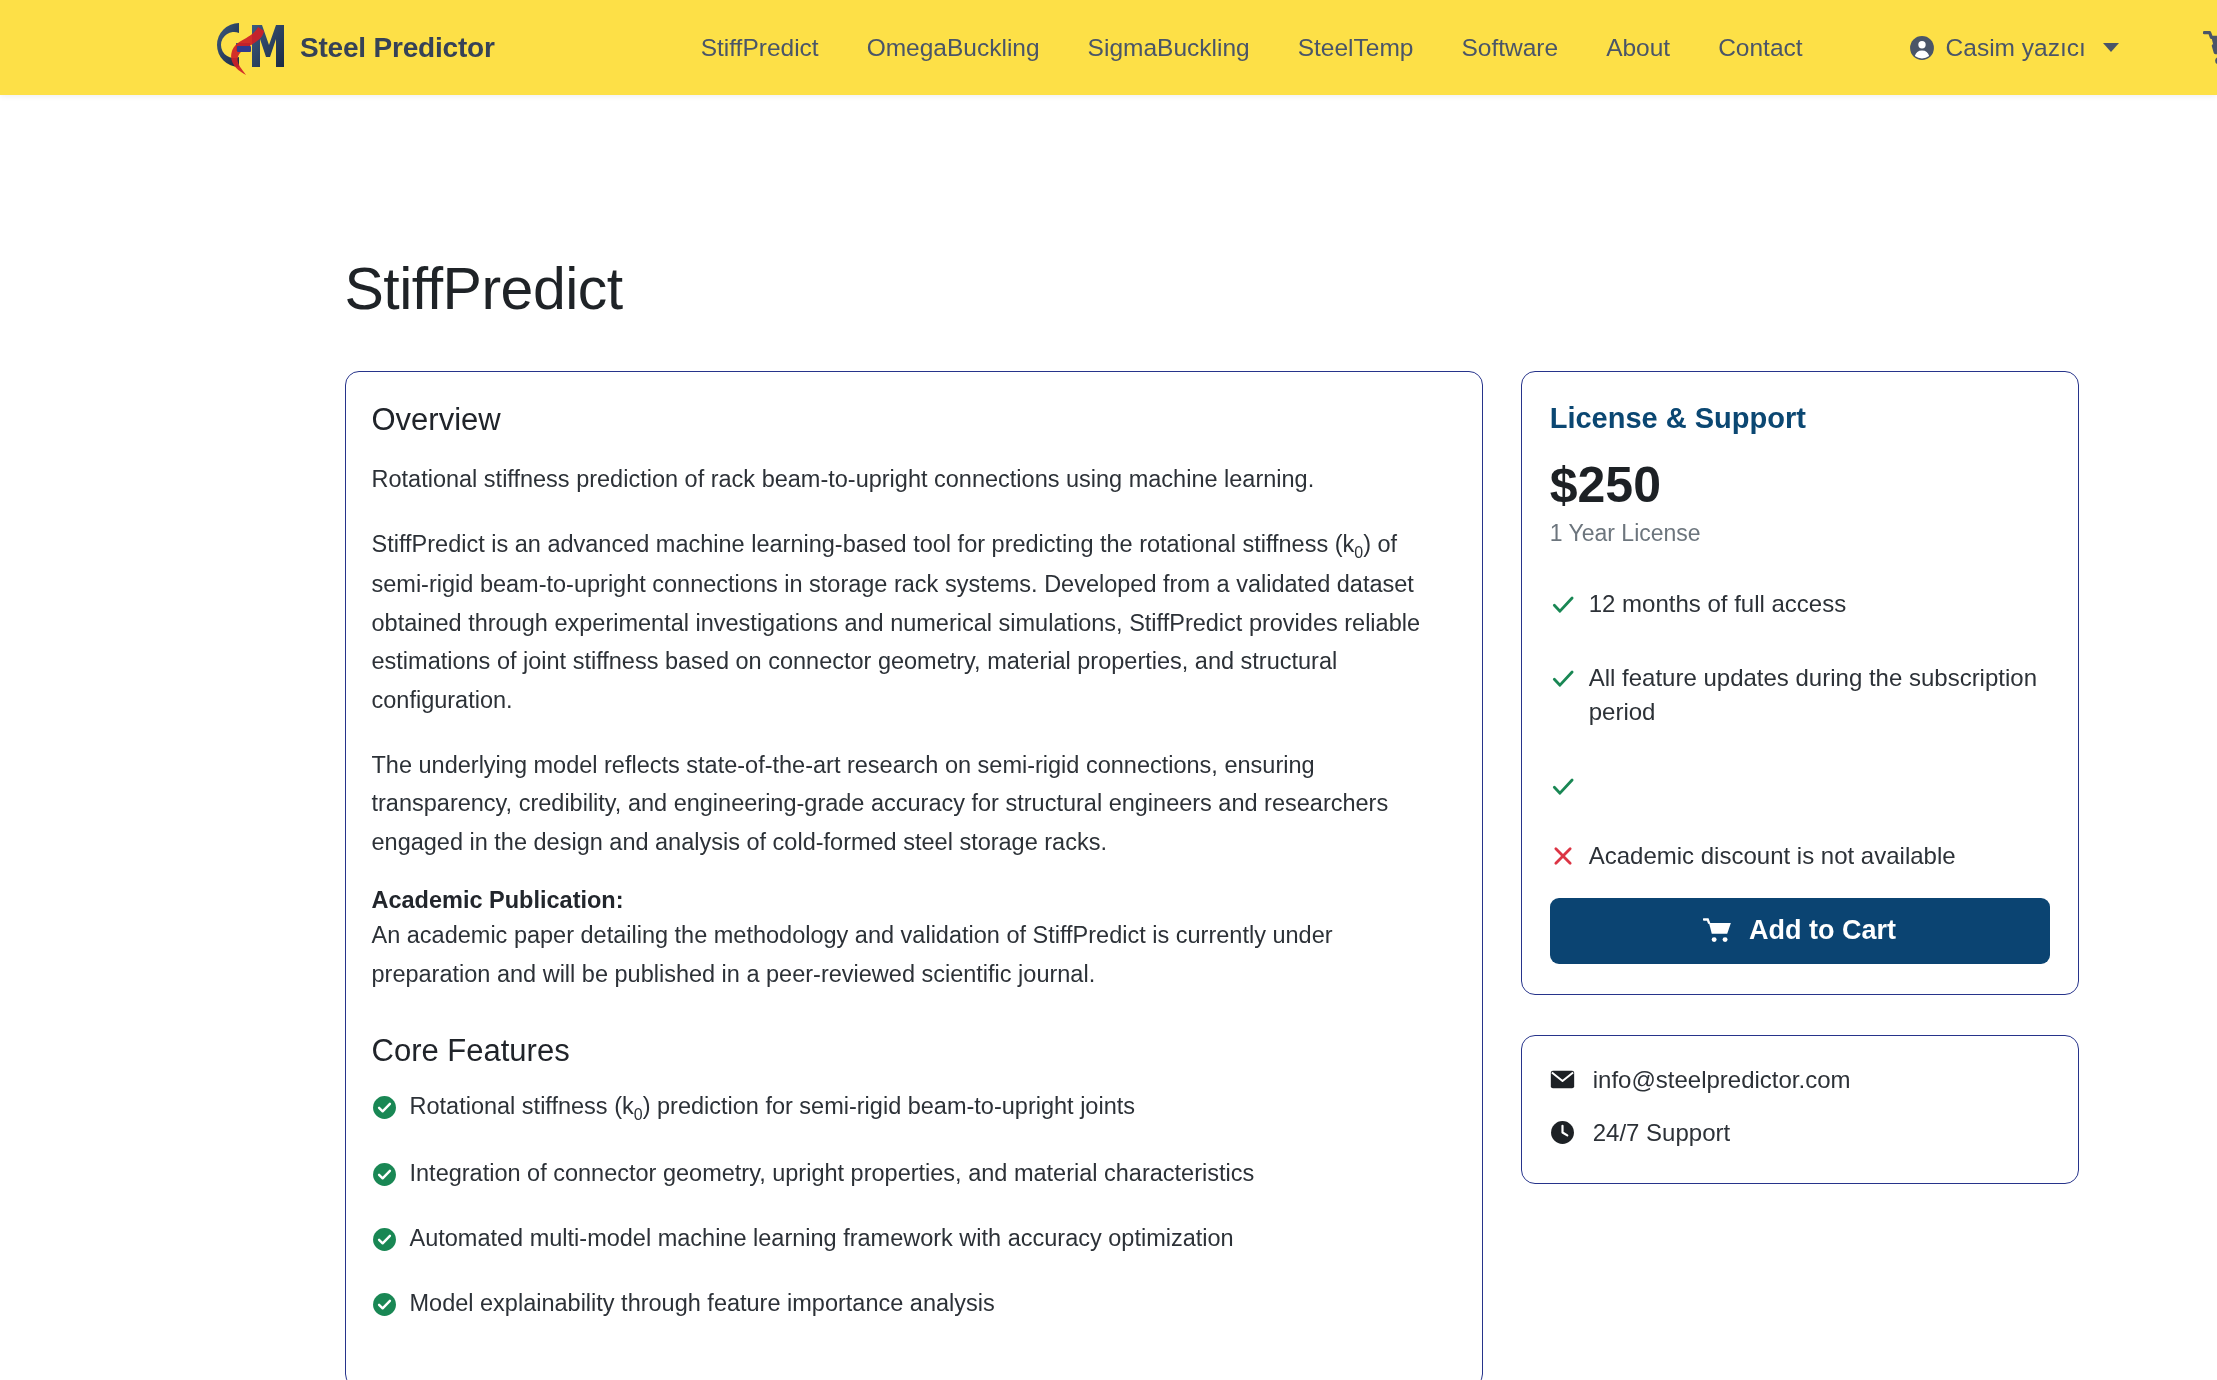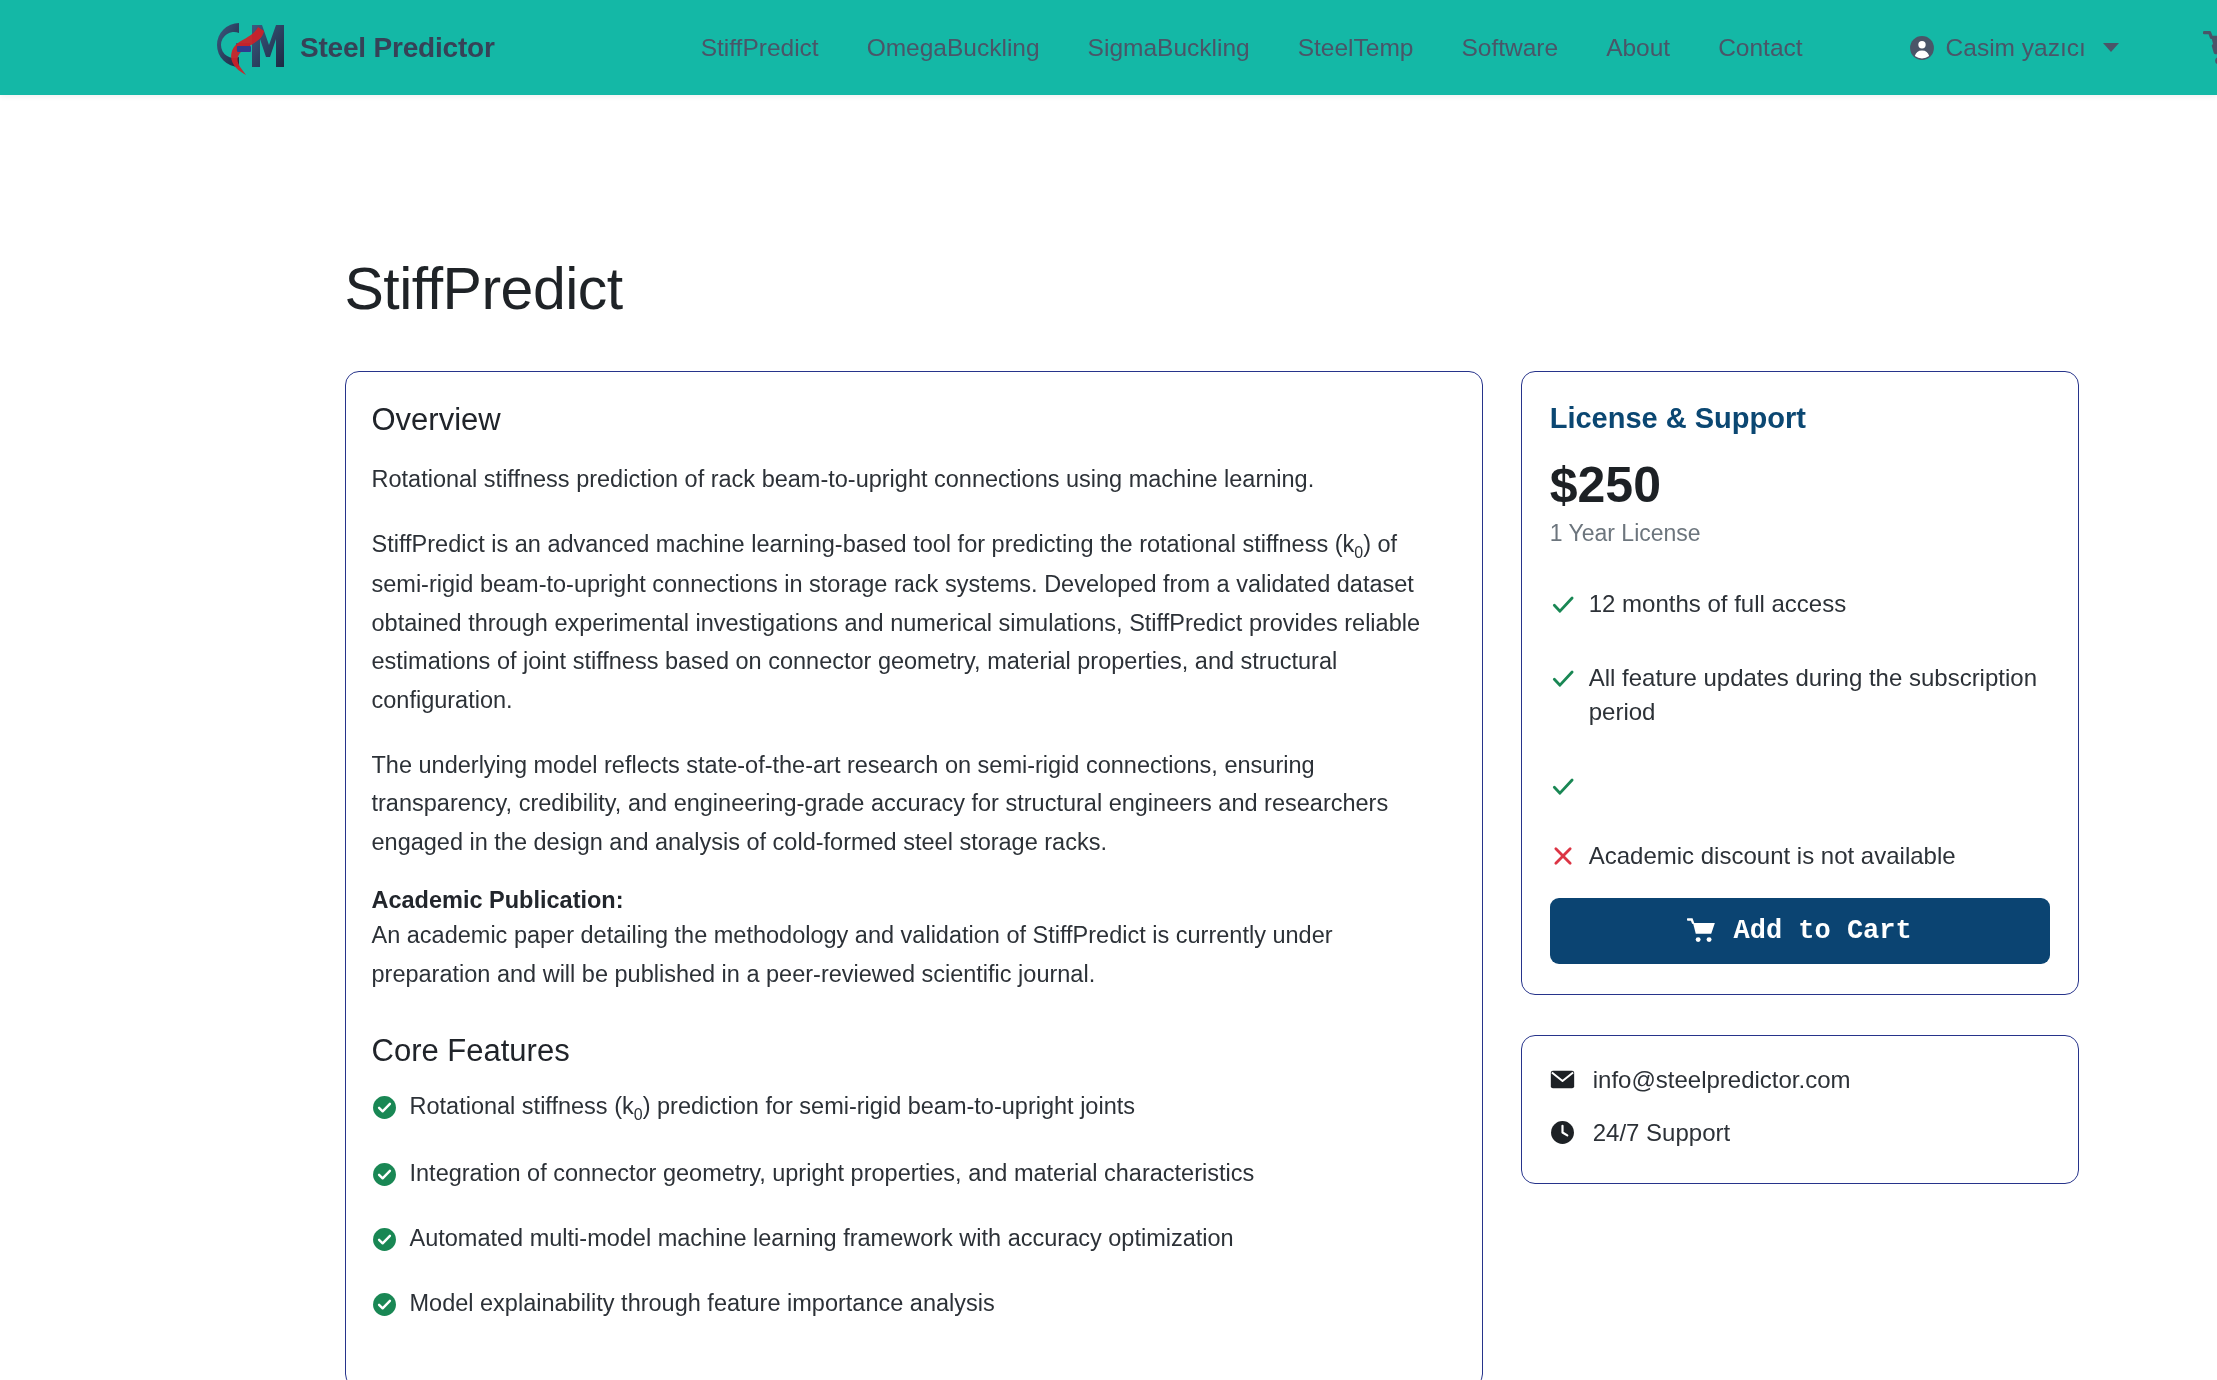--- a/index.html
+++ b/index.html
@@ -8,21 +8,21 @@
     margin: 0; padding: 0;
     width: 2217px;
     background: #ffffff;
     font-family: "Liberation Sans", sans-serif;
     color: #212529;
   }
 
   
   .navbar {
     height: 95px;
-    background: #14b8a6;
+    background: #fde047;
     display: flex;
     align-items: center;
     box-shadow: 0 2px 5px rgba(0,0,0,0.055);
     position: relative;
     z-index: 10;
   }
   .brand {
     display: flex;
     align-items: center;
     gap: 16px;
@@ -203,21 +203,21 @@
     align-items: center;
     justify-content: center;
     gap: 16px;
     width: 100%;
     height: 66px;
     margin-top: 16px;
     background: #0b4472;
     color: #ffffff;
     border: none;
     border-radius: 9px;
-    font-family: Liberation Mono, monospace;
+    font-family: Liberation Sans, sans-serif;
     font-size: 27px;
     font-weight: bold;
     cursor: pointer;
   }
   .btn-cart-icon { width: 30px; height: 27px; display:block; }
 
   .card-support { margin-top: 40px; padding: 30px 28px 36px 28px; }
   .sup-list { list-style:none; margin:0; padding:0; }
   .sup-item {
     display: flex;

